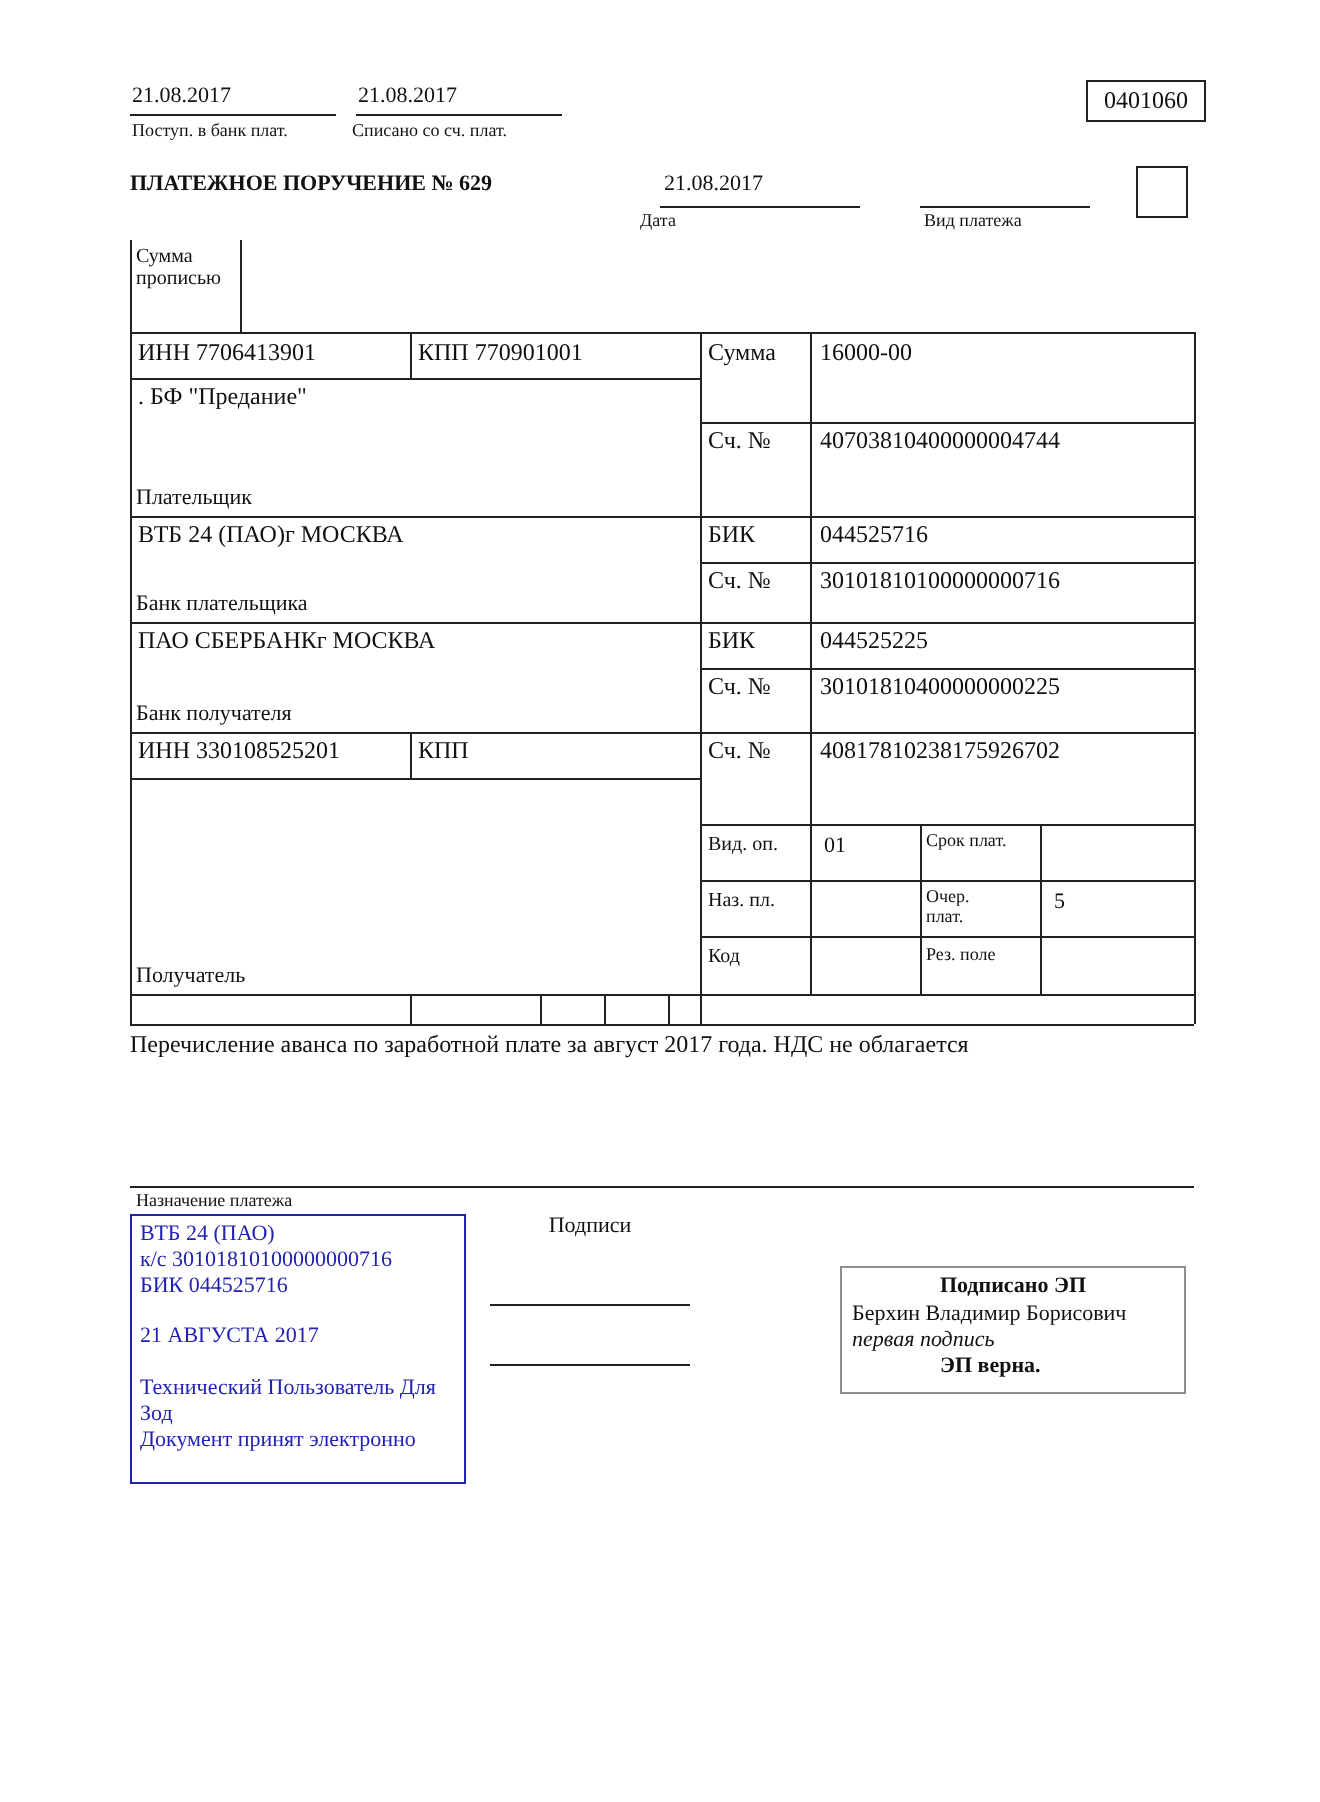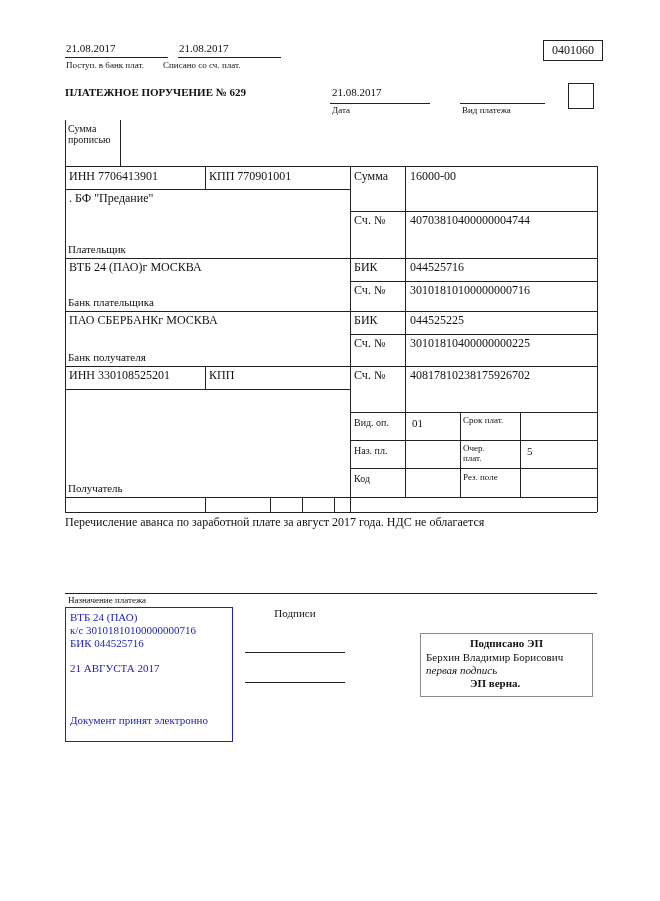--- a/index.html
+++ b/index.html
@@ -28,30 +28,30 @@
 <body>
 
 <div class="page">
 
   <div class="t s13" style="left:66px;top:42px;">21.08.2017</div>
   <div class="hl" style="left:65px;top:57px;width:103px;"></div>
   <div class="t s9" style="left:66px;top:61px;">Поступ. в банк плат.</div>
 
   <div class="t s13" style="left:179px;top:42px;">21.08.2017</div>
   <div class="hl" style="left:178px;top:57px;width:103px;"></div>
-  <div class="t s9" style="left:163px;top:61px;">Списано со сч. плат.</div>
+  <div class="t s9" style="left:176px;top:61px;">Списано со сч. плат.</div>
 
   <div class="box ctr" style="left:543px;top:40px;width:60px;height:21px;">
     <div class="t s12" style="left:0;top:3px;width:58px;text-align:center;">0401060</div>
   </div>
 
   <div class="t s13 b" style="left:65px;top:86px;">ПЛАТЕЖНОЕ ПОРУЧЕНИЕ № 629</div>
   <div class="t s13" style="left:332px;top:86px;">21.08.2017</div>
   <div class="hl" style="left:330px;top:103px;width:100px;"></div>
-  <div class="t s9" style="left:332px;top:106px;">Дата</div>
+  <div class="t s9" style="left:320px;top:106px;">Дата</div>
   <div class="hl" style="left:460px;top:103px;width:85px;"></div>
   <div class="t s9" style="left:462px;top:106px;">Вид платежа</div>
   <div class="box" style="left:568px;top:83px;width:26px;height:26px;"></div>
 
   <div class="t s10 wrap" style="left:68px;top:123px;width:48px;line-height:11px;">Сумма прописью</div>
 
   <div class="hl" style="left:65px;top:166px;width:532px;"></div>
   <div class="hl" style="left:65px;top:189px;width:285px;"></div>
   <div class="hl" style="left:350px;top:211px;width:247px;"></div>
   <div class="hl" style="left:65px;top:258px;width:532px;"></div>
@@ -121,20 +121,21 @@
 
   <div class="t s12" style="left:65px;top:516px;">Перечисление аванса по заработной плате за август 2017 года. НДС не облагается</div>
   <div class="hl" style="left:65px;top:593px;width:532px;"></div>
   <div class="t s9" style="left:68px;top:596px;">Назначение платежа</div>
 
   <div class="bluebox" style="left:65px;top:607px;width:168px;height:135px;"></div>
   <div class="t s11 blue" style="left:70px;top:611px;">ВТБ 24 (ПАО)</div>
   <div class="t s11 blue" style="left:70px;top:624px;">к/с 30101810100000000716</div>
   <div class="t s11 blue" style="left:70px;top:637px;">БИК 044525716</div>
   <div class="t s11 blue" style="left:70px;top:662px;">21 АВГУСТА 2017</div>
+  <div class="t s11 blue wrap" style="left:70px;top:688px;width:152px;line-height:13px;">Технический Пользователь Для Зод</div>
   <div class="t s11 blue" style="left:70px;top:714px;">Документ принят электронно</div>
 
   <div class="t s13 ctr" style="left:245px;top:607px;width:100px;">Подписи</div>
   <div class="hl" style="left:245px;top:652px;width:100px;"></div>
   <div class="hl" style="left:245px;top:682px;width:100px;"></div>
 
   <div class="graybox" style="left:420px;top:633px;width:173px;height:64px;"></div>
   <div class="t s11 b ctr" style="left:420px;top:637px;width:173px;">Подписано ЭП</div>
   <div class="t s11" style="left:426px;top:651px;">Берхин Владимир Борисович</div>
   <div class="t s11 i" style="left:426px;top:664px;">первая подпись</div>

